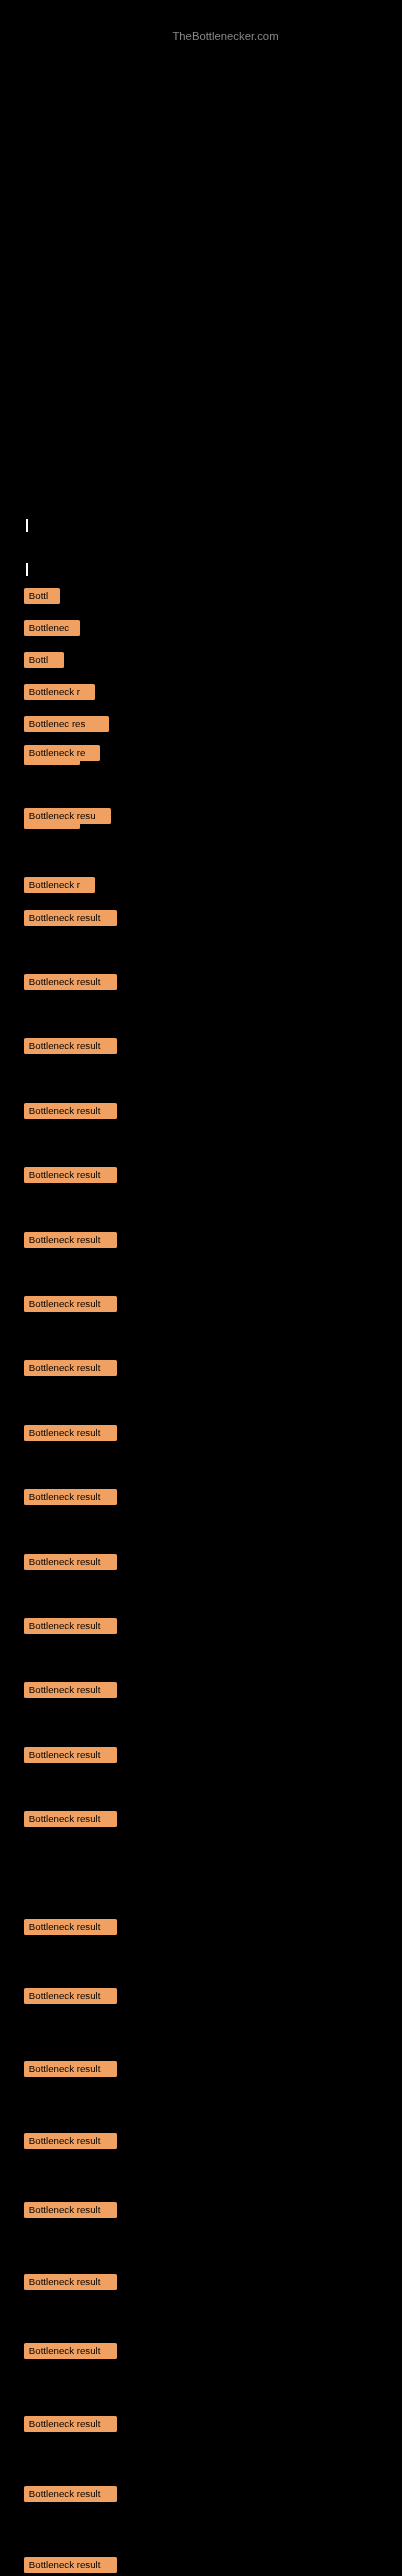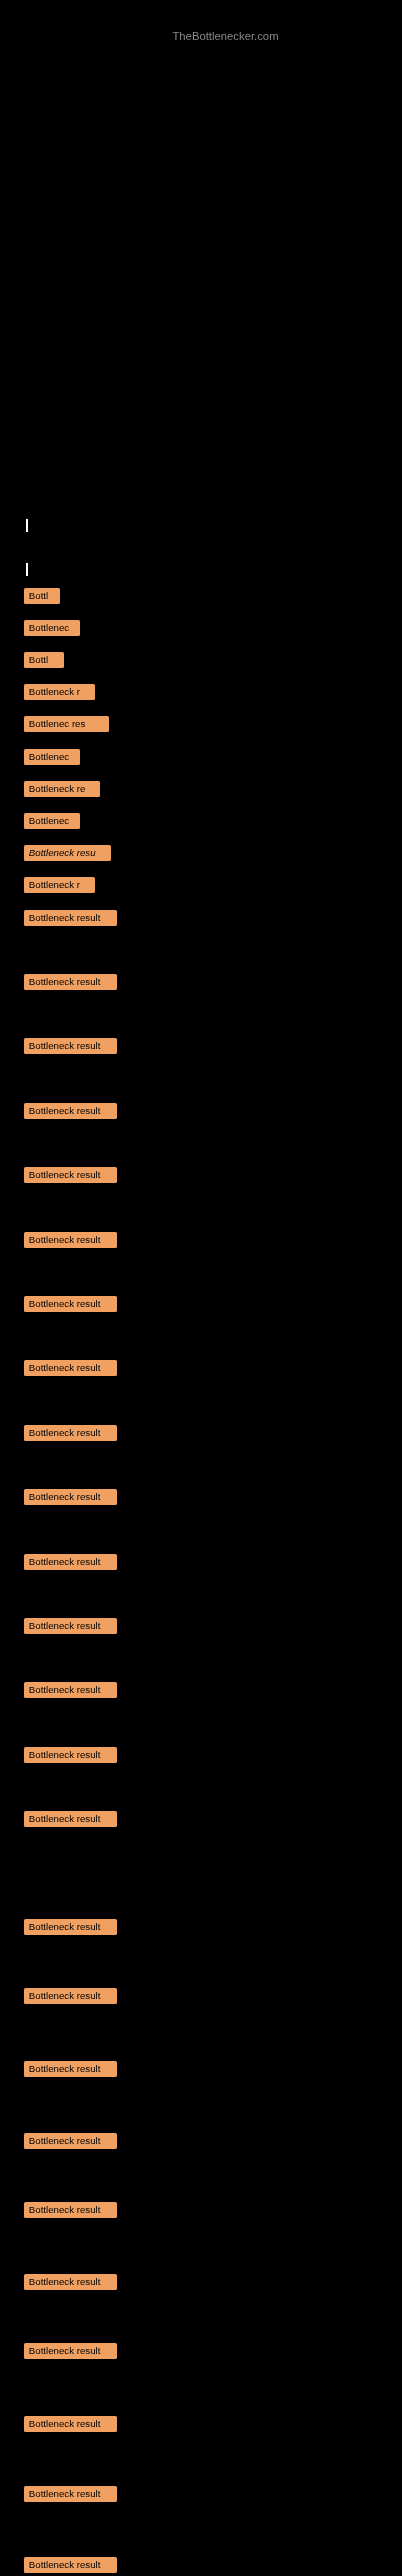--- a/index.html
+++ b/index.html
@@ -52,23 +52,23 @@
 <span class="site-title">TheBottlenecker.com</span>
 
 <div class="cursor-line" style="top: 495px;"></div>
 <div class="cursor-line" style="top: 539px;"></div>
 <div class="bottleneck-item" style="top: 564px; min-width: 36px;">Bottl</div>
 <div class="bottleneck-item" style="top: 596px; min-width: 56px;">Bottlenec</div>
 <div class="bottleneck-item" style="top: 628px; min-width: 40px;">Bottl</div>
 <div class="bottleneck-item" style="top: 660px; min-width: 71px;">Bottleneck r</div>
 <div class="bottleneck-item" style="top: 692px; min-width: 85px;">Bottlenec res</div>
 <div class="bottleneck-item" style="top: 725px; min-width: 56px;">Bottlenec</div>
-<div class="bottleneck-item" style="top: 757px; min-width: 76px;">Bottleneck re</div>
+<div class="bottleneck-item" style="top: 721px; min-width: 76px;">Bottleneck re</div>
 <div class="bottleneck-item" style="top: 789px; min-width: 56px;">Bottlenec</div>
-<div class="bottleneck-item" style="top: 821px; min-width: 87px; font-style: italic;">Bottleneck resu</div>
+<div class="bottleneck-item" style="top: 784px; min-width: 87px;">Bottleneck resu</div>
 <div class="bottleneck-item" style="top: 853px; min-width: 71px;">Bottleneck r</div>
 <div class="bottleneck-item" style="top: 886px; min-width: 93px;">Bottleneck result</div>
 <div class="bottleneck-item" style="top: 950px; min-width: 93px;">Bottleneck result</div>
 <div class="bottleneck-item" style="top: 1014px; min-width: 93px;">Bottleneck result</div>
 <div class="bottleneck-item" style="top: 1079px; min-width: 93px;">Bottleneck result</div>
 <div class="bottleneck-item" style="top: 1143px; min-width: 93px;">Bottleneck result</div>
 <div class="bottleneck-item" style="top: 1208px; min-width: 93px;">Bottleneck result</div>
 <div class="bottleneck-item" style="top: 1272px; min-width: 93px;">Bottleneck result</div>
 <div class="bottleneck-item" style="top: 1336px; min-width: 93px;">Bottleneck result</div>
 <div class="bottleneck-item" style="top: 1401px; min-width: 93px;">Bottleneck result</div>

